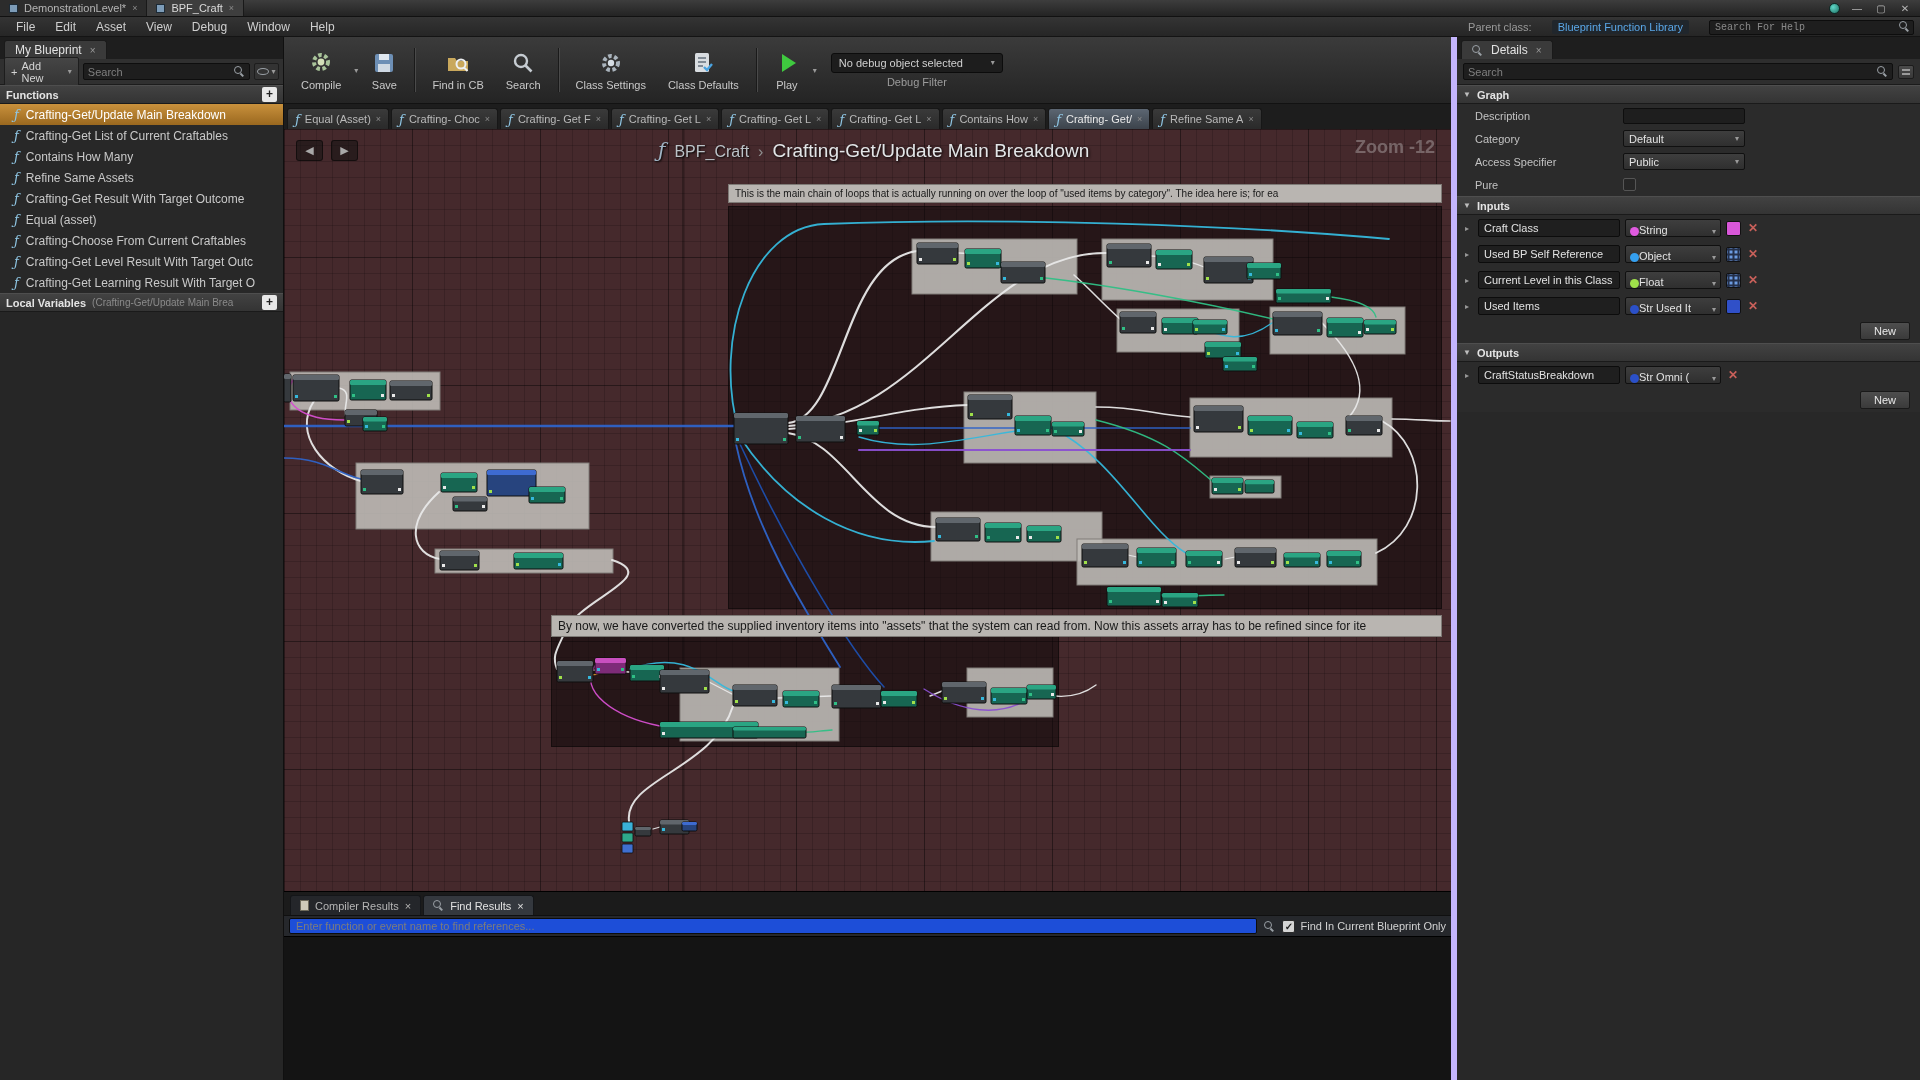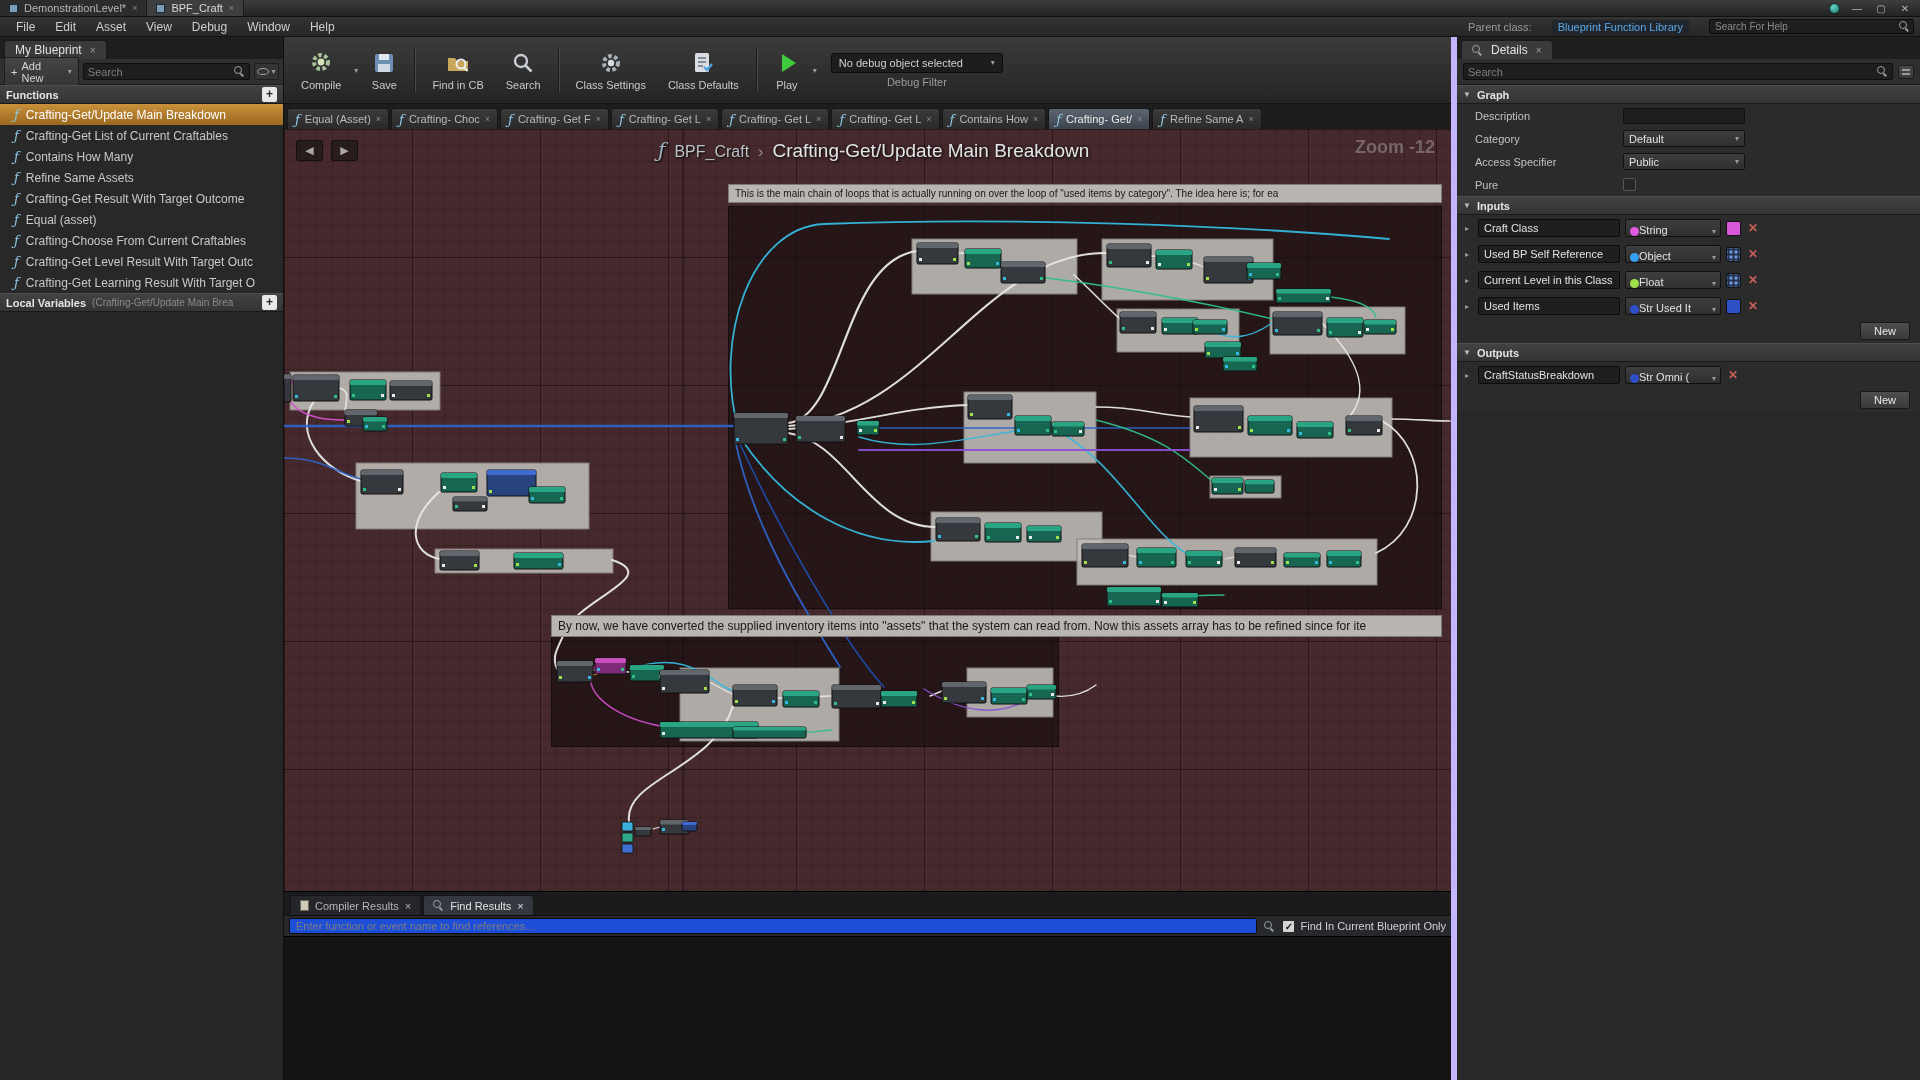--- a/index.html
+++ b/index.html
@@ -16,21 +16,21 @@
   .status-circle { width:11px; height:11px; border-radius:50%; background:radial-gradient(circle at 35% 35%, #5fd8c8, #1f6e62); border:1px solid #0c2a26; }
   .win-btn { color:#b5b5b5; font-size:10px; width:14px; text-align:center; }
 
   
   .menubar { height:20px; background:linear-gradient(#343434,#262626); display:flex; align-items:center; font-size:12px; padding:0 6px; border-bottom:1px solid #141414; }
   .menu-item { padding:2px 10px; color:#cfcfcf; }
   .menubar-right { margin-left:auto; display:flex; align-items:center; gap:20px; }
   .parent-class-label { color:#9a9a9a; font-size:11px; }
   .parent-class-value { color:#5aa7e8; font-size:11px; background:#20262c; padding:1px 6px; border-radius:2px; }
   .help-search { position:relative; }
-  .help-search input { width:205px; height:15px; background:#1e1e1e; border:1px solid #0d0d0d; border-radius:2px; color:#a8a8a8; font-size:10px; padding:0 18px 0 5px; }
+  .help-search input { width:205px; height:15px; background:#1e1e1e; border:1px solid #0d0d0d; border-radius:2px; color:#a8a8a8; font-size:10px; padding:0 18px 0 5px;font-family:Liberation Mono, monospace; }
   .help-search input::placeholder { color:#8a8a8a; }
   .mag { width:11px; height:11px; position:relative; display:inline-block; flex:none; }
   .mag::before { content:""; position:absolute; width:6px; height:6px; border:1.5px solid #9aa0a6; border-radius:50%; left:0; top:0; }
   .mag::after { content:""; position:absolute; width:4px; height:1.5px; background:#9aa0a6; transform:rotate(45deg); left:6px; top:8px; }
   .help-search .mag { position:absolute; right:4px; top:2px; }
 
   
   .main { display:flex; height:1043px; }
   .left-col { width:284px; background:#282828; border-right:1px solid #101010; display:flex; flex-direction:column; }
   .center-col { width:1167px; display:flex; flex-direction:column; }

